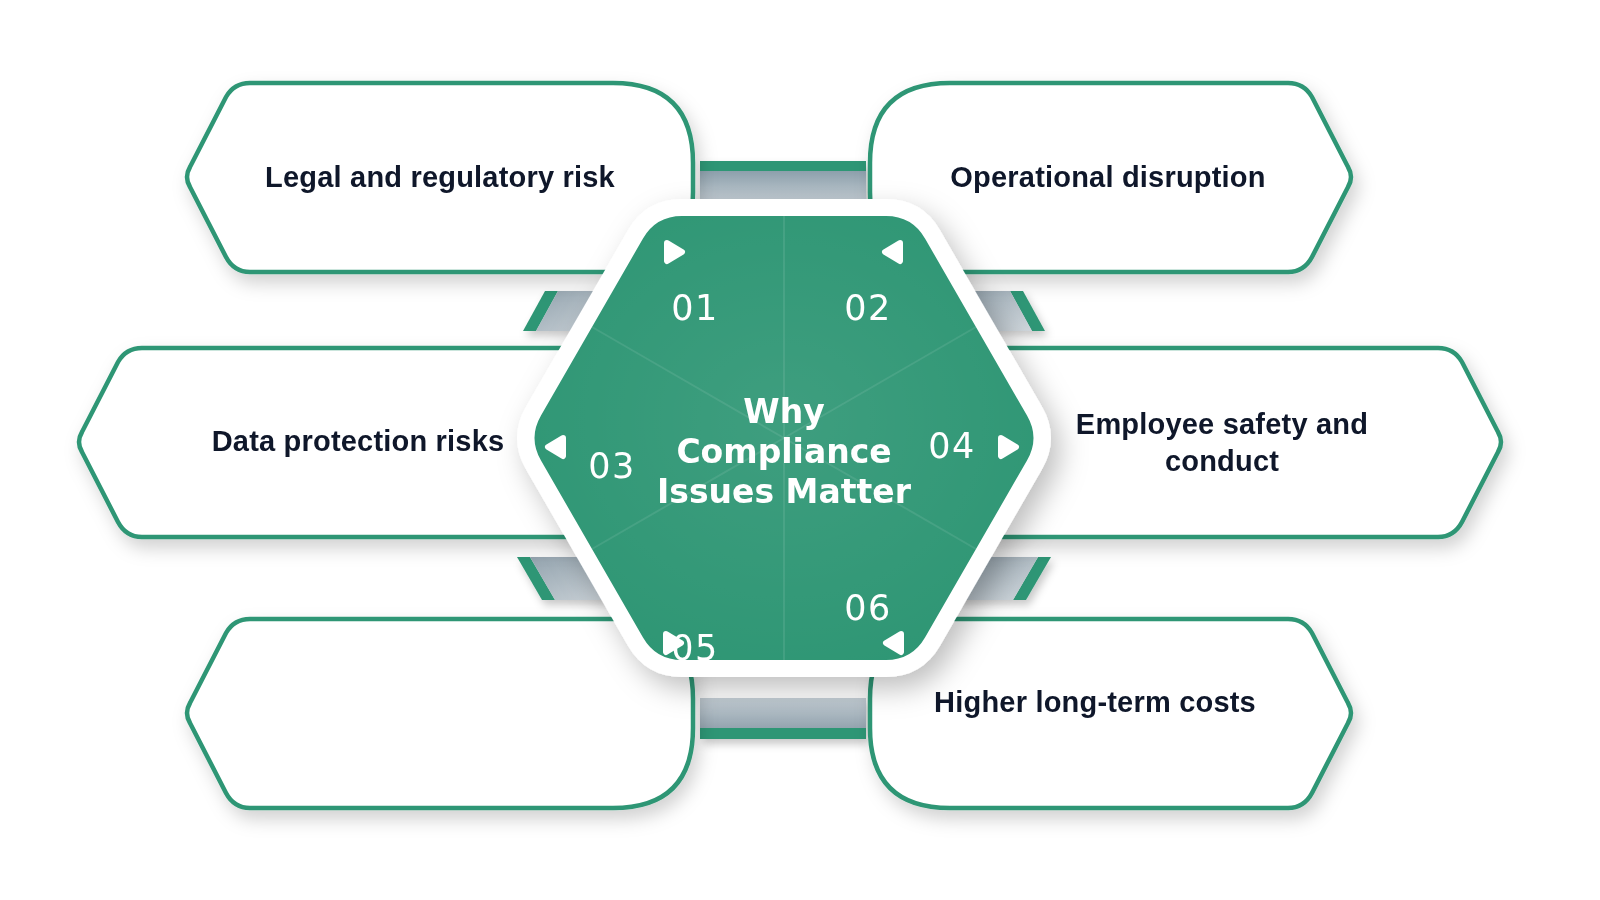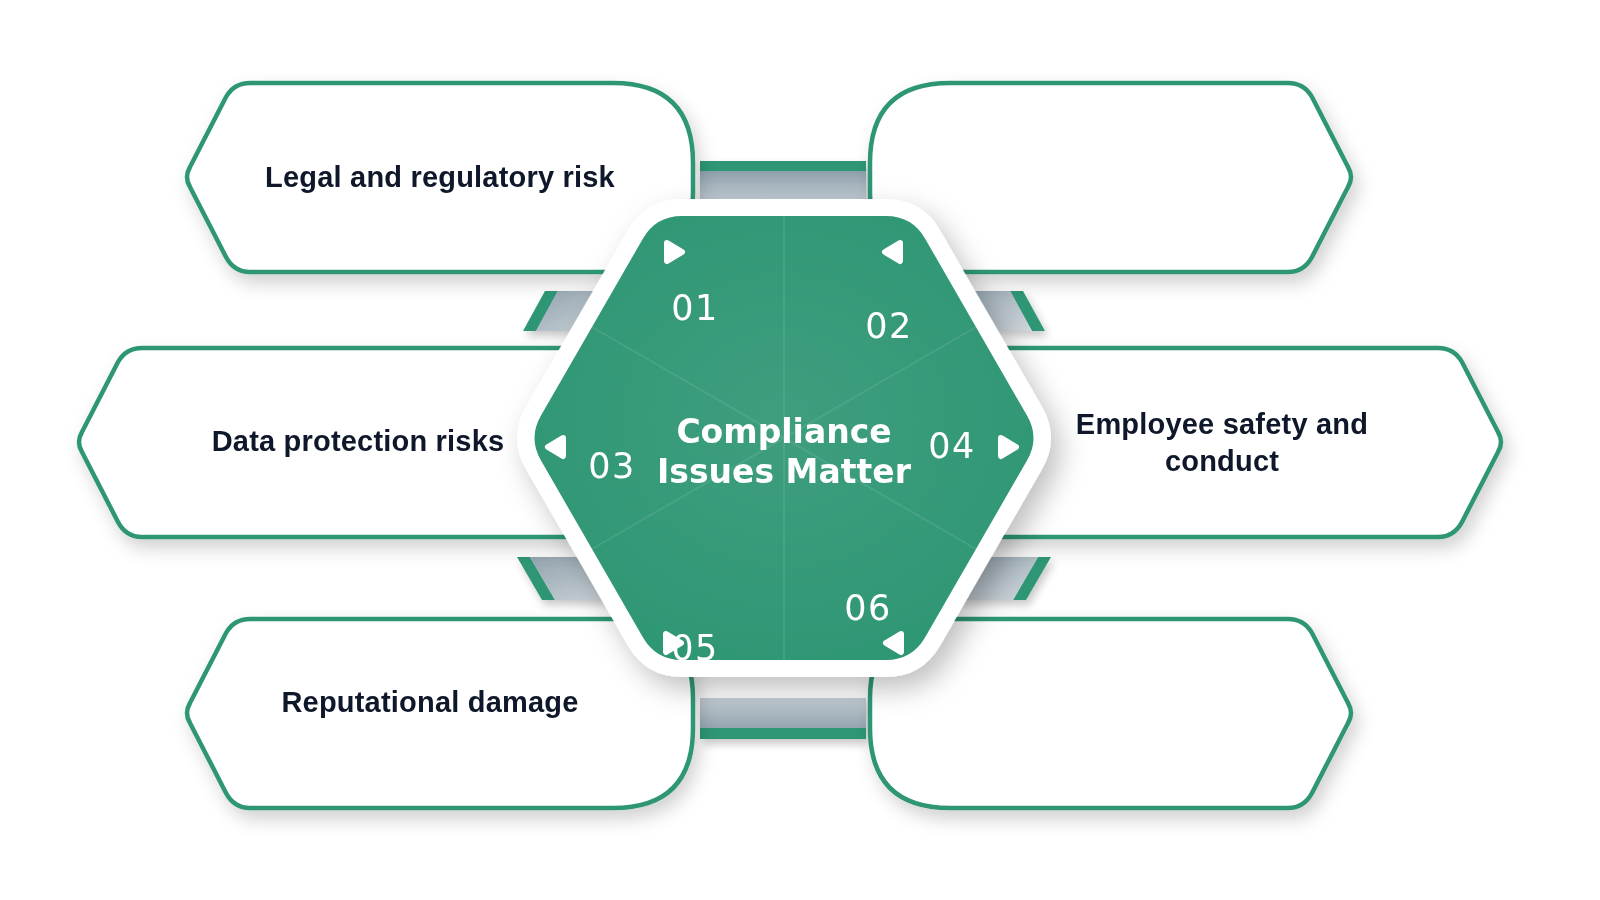--- a/index.html
+++ b/index.html
@@ -106,29 +106,31 @@
       <path transform="translate(674,252)" d="M -7,-9 L 8,0 L -7,9 Z"></path>
       <path transform="translate(893,252) scale(-1,1)" d="M -7,-9 L 8,0 L -7,9 Z"></path>
       <path transform="translate(556,447) scale(-1,1)" d="M -7,-9 L 8,0 L -7,9 Z"></path>
       <path transform="translate(1008,447)" d="M -7,-9 L 8,0 L -7,9 Z"></path>
       <path transform="translate(673,643)" d="M -7,-9 L 8,0 L -7,9 Z"></path>
       <path transform="translate(894,643) scale(-1,1)" d="M -7,-9 L 8,0 L -7,9 Z"></path>
     </g>
   </svg>
 
   <div class="card-label" style="left:440px;top:177px;">Legal and regulatory risk</div>
+  <div class="card-label" style="left:1108px;top:177px;">Operational disruption</div>
   <div class="card-label" style="left:358px;top:441px;">Data protection risks</div>
   <div class="card-label wrap" style="left:1222px;top:443px;">Employee safety and conduct</div>
-  <div class="card-label" style="left:430px;top:702px;">Reputational damage</div>
+  <div class="card-label" style="left:1095px;top:702px;">Higher long-term costs</div>
 
   <div class="hex-num" style="left:695px;top:308px;">01</div>
-  <div class="hex-num" style="left:868px;top:326px;margin-left:21px;">02</div>
+  <div class="hex-num" style="left:868px;top:308px;">02</div>
   <div class="hex-num" style="left:612px;top:446px;margin-top:20px;">03</div>
   <div class="hex-num" style="left:952px;top:446px;">04</div>
   <div class="hex-num" style="left:695px;top:608px;margin-top:40px;">05</div>
   <div class="hex-num" style="left:868px;top:608px;">06</div>
 
   <div class="hex-title">
+    <span>Why</span>
     <span>Compliance</span>
     <span>Issues Matter</span>
   </div>
 
 </div>
 
 </body></html>

